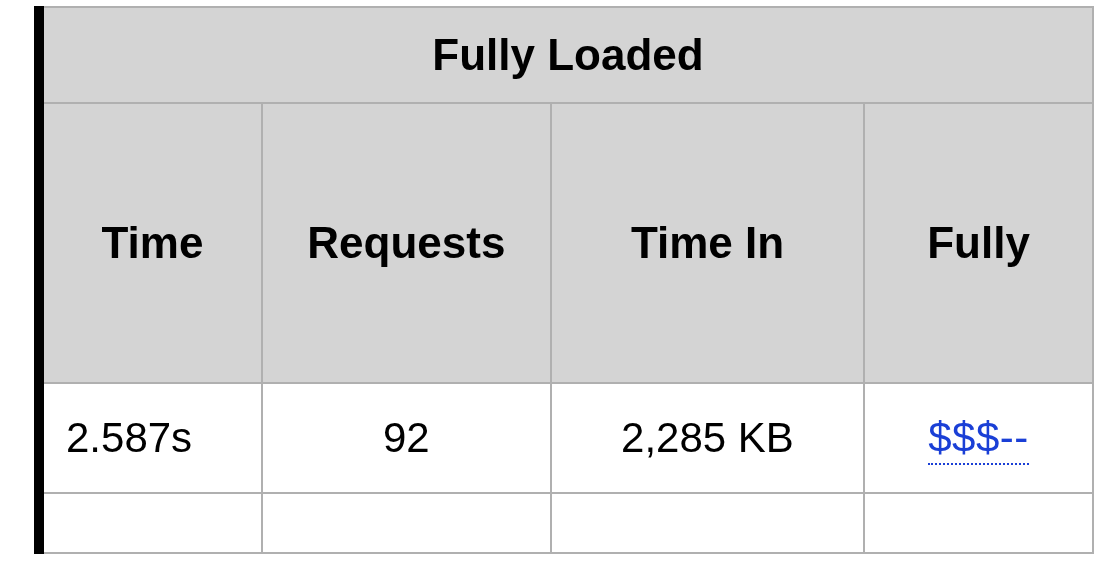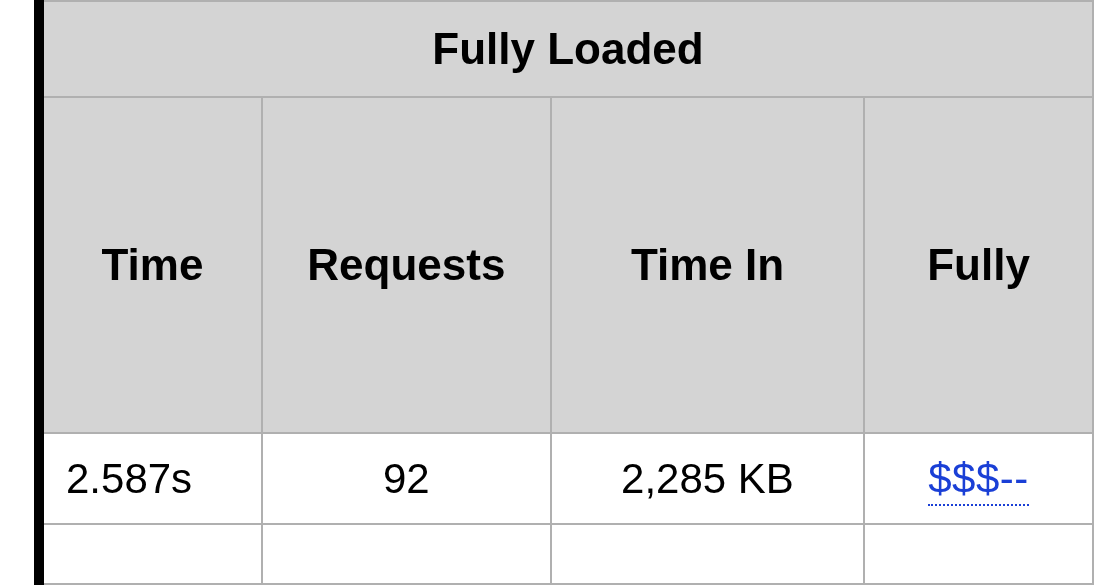--- a/index.html
+++ b/index.html
@@ -8,20 +8,21 @@
       padding: 0;
     }
     body {
       font-family: "Helvetica Neue", Helvetica, Arial, sans-serif;
       background: #fff;
       width: 1110px;
       height: 588px;
       overflow: hidden;
     }
     .wrap {
+      padding-top: 6px;
       padding-left: 34px;
     }
     table {
       border-collapse: collapse;
       border-left: 10px solid #000;
       width: 1060px;
       table-layout: fixed;
     }
     th, td {
       border: 2px solid #b0b0b0;
@@ -34,30 +35,30 @@
       text-align: center;
       height: 96px;
       vertical-align: middle;
     }
     th.col-header {
       background: #d4d4d4;
       font-weight: 700;
       font-size: 44px;
       color: #000;
       text-align: center;
-      height: 336px;
+      height: 280px;
       vertical-align: middle;
       padding: 0 12px;
     }
     td {
       background: #fff;
       font-size: 42px;
       color: #000;
       text-align: center;
-      height: 91px;
+      height: 110px;
       vertical-align: middle;
       padding: 0 22px;
       white-space: nowrap;
     }
     td.left {
       text-align: left;
     }
     .cost-link {
       color: #1a3fd6;
       font-weight: 400;

